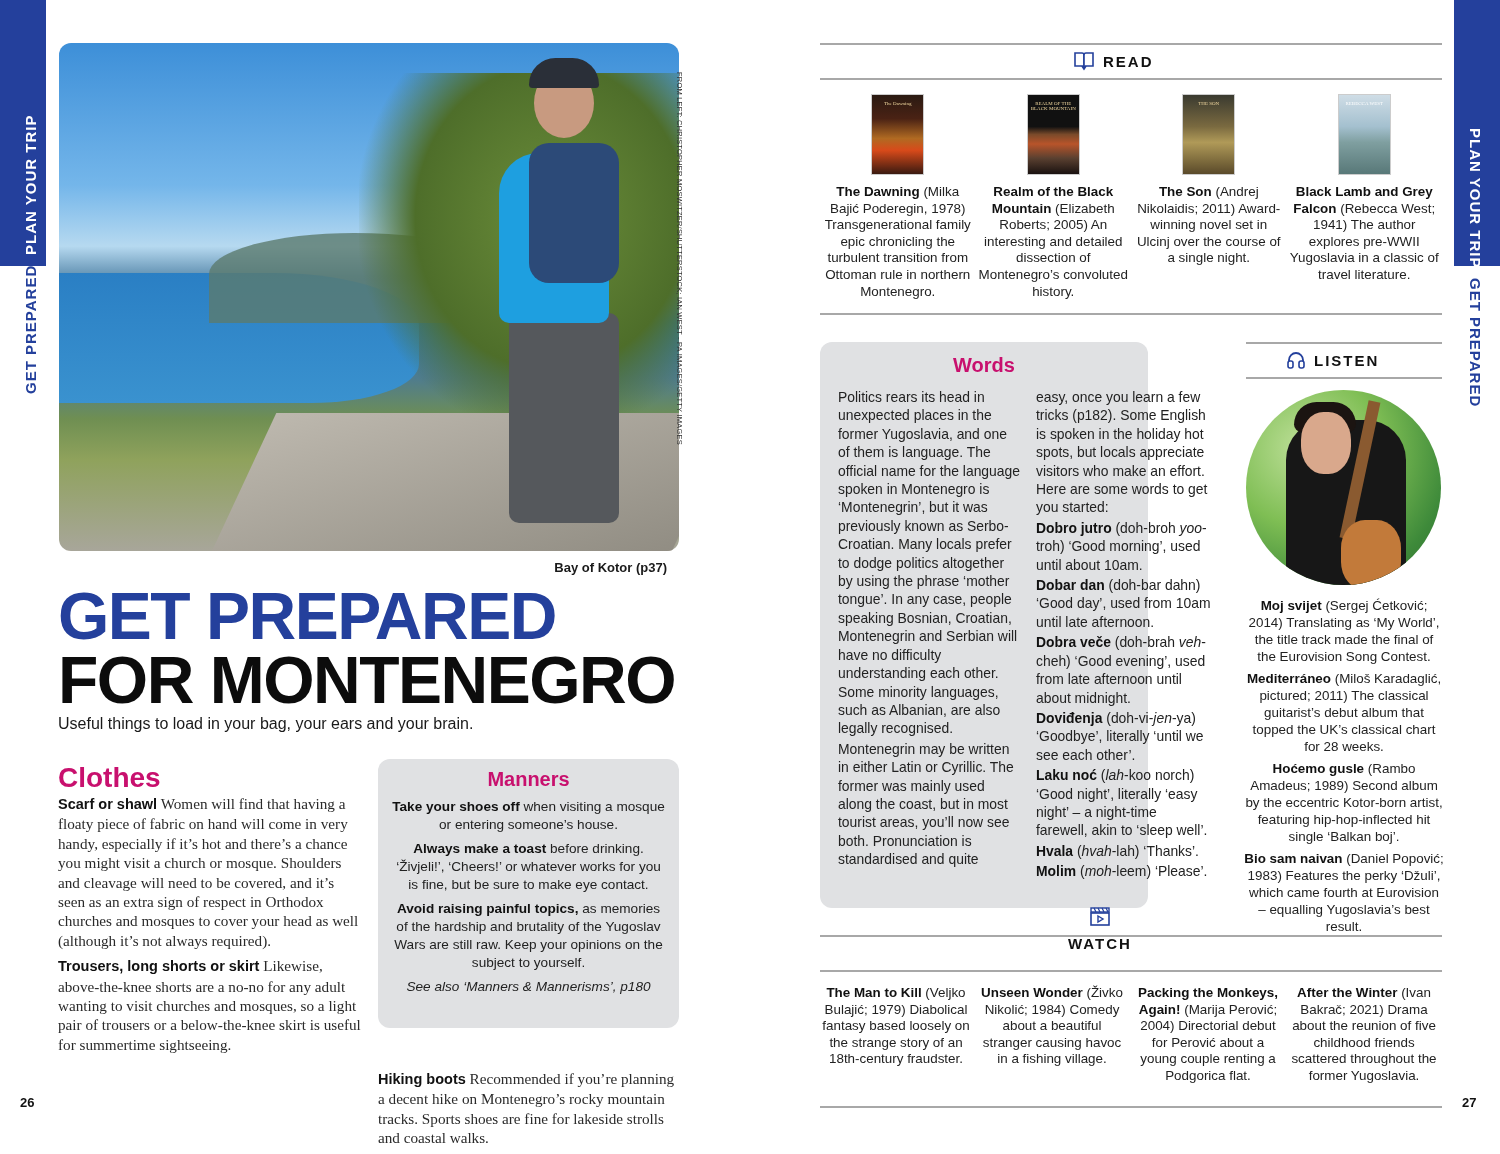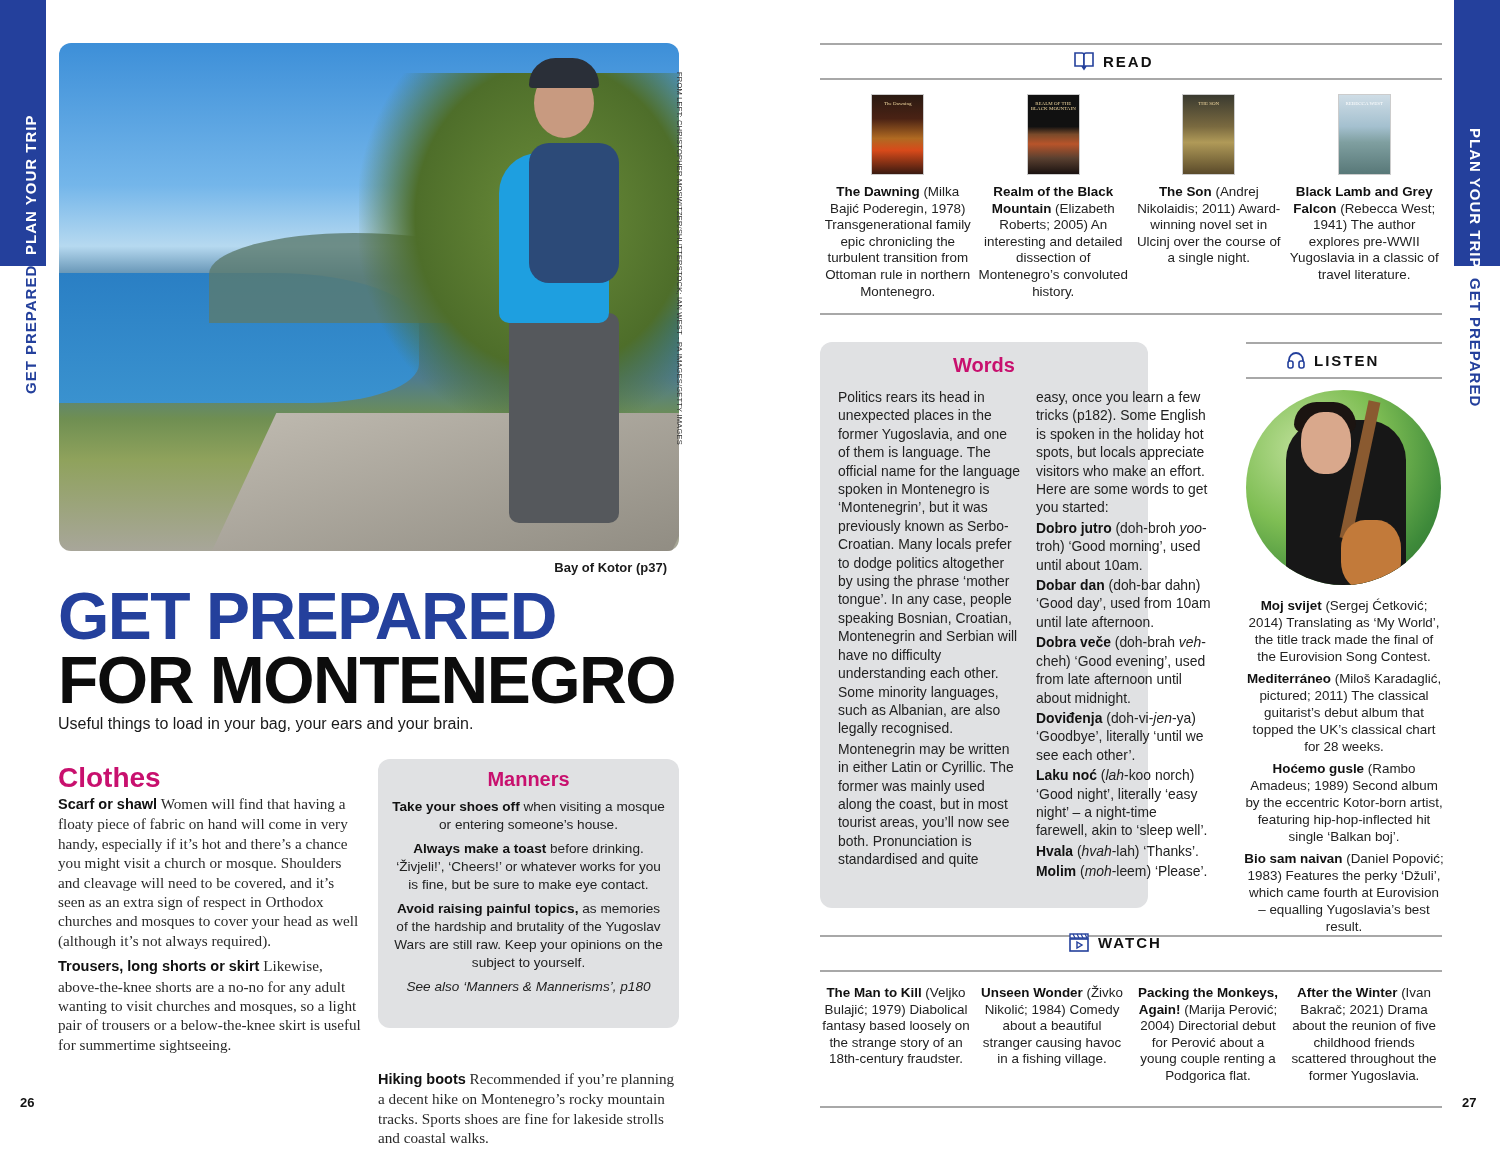--- a/index.html
+++ b/index.html
@@ -228,21 +228,21 @@
   </div>
 
   <div class="listen-items">
     <p><b>Moj svijet</b><span> (Sergej Ćetković; 2014) Translating as ‘My World’, the title track made the final of the Eurovision Song Contest.</span></p>
     <p><b>Mediterráneo</b><span> (Miloš Karadaglić, pictured; 2011) The classical guitarist’s debut album that topped the UK’s classical chart for 28 weeks.</span></p>
     <p><b>Hoćemo gusle</b><span> (Rambo Amadeus; 1989) Second album by the eccentric Kotor-born artist, featuring hip-hop-inflected hit single ‘Balkan boj’.</span></p>
     <p><b>Bio sam naivan</b><span> (Daniel Popović; 1983) Features the perky ‘Džuli’, which came fourth at Eurovision – equalling Yugoslavia’s best result.</span></p>
   </div>
 
   <div class="rule" style="left:820px; top:935px; width:622px;"></div>
-  <div class="sec-label" style="left:1068px; top:931px;">
+  <div class="sec-label" style="left:1068px; top:905px;flex-direction:column;">
     <span>
       <svg width="22" height="22" viewBox="0 0 22 22">
           <rect x="2" y="3" width="18" height="4" fill="#fff" stroke="#24409c" stroke-width="1.4"></rect>
           <path d="M5 3 L7 7 M9 3 L11 7 M13 3 L15 7 M17 3 L19 7" stroke="#24409c" stroke-width="1.2"></path>
           <rect x="2" y="8" width="18" height="12" fill="#fff" stroke="#24409c" stroke-width="1.6"></rect>
           <path d="M9 11 L14 14 L9 17 Z" fill="none" stroke="#24409c" stroke-width="1.4"></path>
         </svg>
     </span>
     <span>WATCH</span>
   </div>

